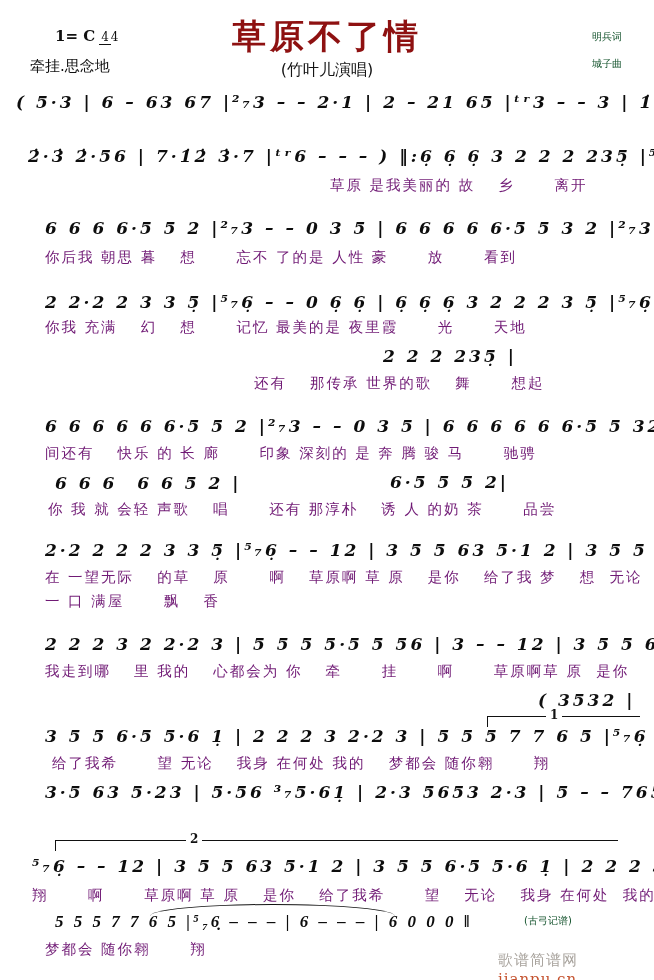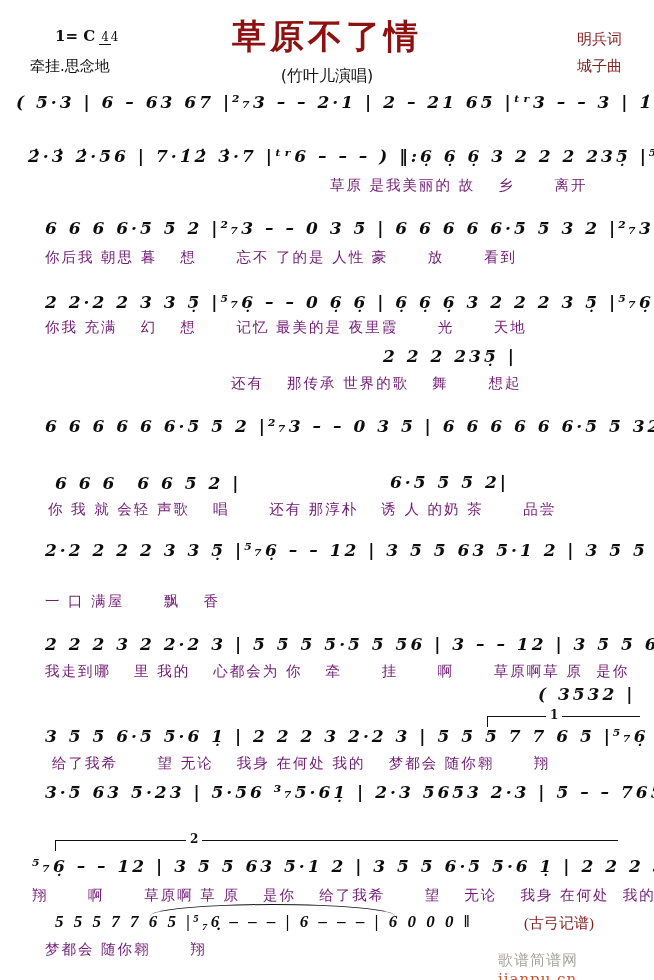--- a/index.html
+++ b/index.html
@@ -6,71 +6,73 @@
   #page{position:relative;width:654px;height:980px;background:#ffffff;overflow:hidden;
         font-family:"DejaVu Sans",sans-serif;color:#111;}
   .abs{position:absolute;}
   .notes{font-family:"DejaVu Serif",serif;font-style:italic;font-weight:bold;
          font-size:17px;letter-spacing:3px;white-space:pre;color:#0d0d0d;}
   .lyr{font-family:"DejaVu Sans",sans-serif;font-size:14.5px;letter-spacing:2px;
        white-space:pre;color:#701a75;}
   .title{font-size:34px;font-weight:bold;color:#8e1111;letter-spacing:4px;
          font-family:"DejaVu Sans",sans-serif;}
   .subtitle{font-size:16px;color:#151515;}
-  .credit{font-size:15px;color:#7f1d1d;font-family:Liberation Serif, serif;}
+  .credit{font-size:10px;color:#14532d;}
   .keybox{font-size:15px;font-weight:bold;color:#111;font-family:"DejaVu Serif",serif;}
   .frac{display:inline-block;vertical-align:middle;text-align:center;font-size:12px;
         font-weight:normal;line-height:1.05;margin-left:4px;}
   .frac .top{border-bottom:1.5px solid #111;padding:0 2px;}
   .mood{font-size:15px;color:#111;}
   .volta{border-top:1.5px solid #111;border-left:1.5px solid #111;height:10px;}
   .volta .vlabel{position:absolute;top:-9px;background:#fff;padding:0 4px;
         font-size:12px;font-weight:bold;font-family:"DejaVu Serif",serif;}
   .slur{border-top:1.5px solid #111;border-radius:50% 50% 0 0/100% 100% 0 0;height:11px;}
   .wm{font-size:15px;letter-spacing:1px;}
   .wm .wm-name{color:#a9a49e;text-align:right;}
   .wm .wm-dom{color:#c4512e;font-family:"DejaVu Serif",serif;}
   .pickup{font-family:"DejaVu Serif",serif;font-style:italic;font-weight:bold;
-          font-size:17px;letter-spacing:3px;white-space:pre;}
+          font-size:17px;letter-spacing:3px;white-space:pre;margin-top:6px;}
 </style>
 </head>
 <body>
 
 <div id="page">
 
   <div class="abs keybox" style="left:55px;top:27px;">
     <span>1= C</span><span class="frac"><span class="top">4</span><span class="bot">4</span></span>
   </div>
   <div class="abs mood" style="left:30px;top:57px;">牵挂.思念地</div>
   <div class="abs title" style="left:0;right:0;top:14px;text-align:center;">草原不了情</div>
-  <div class="abs subtitle" style="left:0;right:0;top:66px;text-align:center;">(竹叶儿演唱)</div>
+  <div class="abs subtitle" style="left:0;right:0;top:60px;text-align:center;">(竹叶儿演唱)</div>
   <div class="abs credit" style="right:32px;top:30px;">明兵词</div>
   <div class="abs credit" style="right:32px;top:57px;">城子曲</div>
 
   <div class="abs notes" style="left:16px;top:92px;">( 5·3 | 6 – 63 67 |²₇3 – – 2·1 | 2 – 21 65 |ᵗʳ3 – – 3 | 1̇·7 6 61̇ |</div>
 
   <div class="abs notes" style="left:28px;top:146px;">2̇·3̇ 2̇·56 | 7·1̇2̇ 3̇·7 |ᵗʳ6 – – – ) ‖:6̣ 6̣ 6̣ 3 2 2 2 235̣ |⁵₇6̣ – – 0 3 5 |</div>
   <div class="abs lyr" style="left:330px;top:176px;">草原 是我美丽的 故　 乡　　 离开</div>
 
   <div class="abs notes" style="left:45px;top:218px;">6 6 6 6·5 5 2 |²₇3 – – 0 3 5 | 6 6 6 6 6·5 5 3 2 |²₇3 – – 0 6 1̣ |</div>
   <div class="abs lyr" style="left:45px;top:248px;">你后我 朝思 暮　 想　　 忘不 了的是 人性 豪　　 放　　 看到</div>
 
   <div class="abs notes" style="left:45px;top:292px;">2 2·2 2 3 3 5̣ |⁵₇6̣ – – 0 6̣ 6̣ | 6̣ 6̣ 6̣ 3 2 2 2 3 5̣ |⁵₇6̣ – – 0 3 5 |</div>
   <div class="abs lyr" style="left:45px;top:318px;">你我 充满　 幻　 想　　 记忆 最美的是 夜里霞　　 光　　 天地</div>
 
   <div class="abs notes" style="left:383px;top:346px;">2 2 2 235̣ |</div>
-  <div class="abs lyr" style="left:231px;top:374px;">还有　 那传承 世界的歌　 舞　　 想起</div>
+  <div class="abs lyr" style="left:254px;top:374px;">还有　 那传承 世界的歌　 舞　　 想起</div>
 
   <div class="abs notes" style="left:45px;top:416px;">6 6 6 6 6 6·5 5 2 |²₇3 – – 0 3 5 | 6 6 6 6 6 6·5 5 32 |²₇3 – – 0 6 1̣ |</div>
+  <div class="abs lyr" style="left:45px;top:444px;">间还有　 快乐 的 长 廊　　 印象 深刻的 是 奔 腾 骏 马　　 驰骋</div>
 
   <div class="abs notes" style="left:55px;top:472px;">6 6 6　6 6 5 2 |</div>
   <div class="abs notes" style="left:390px;top:472px;">6·5 5 5 2|</div>
   <div class="abs lyr" style="left:48px;top:500px;">你 我 就 会轻 声歌　 唱　　 还有 那淳朴　 诱 人 的奶 茶　　 品尝</div>
 
   <div class="abs notes" style="left:45px;top:540px;">2·2 2 2 2 3 3 5̣ |⁵₇6̣ – – 12 | 3 5 5 63 5·1 2 | 3 5 5 6·5 5·6 1̣ |</div>
+  <div class="abs lyr" style="left:45px;top:568px;">在 一望无际　 的草　 原　　 啊　 草原啊 草 原　 是你　 给了我 梦　 想  无论</div>
   <div class="abs lyr" style="left:45px;top:592px;">一 口 满屋　　 飘　 香</div>
 
   <div class="abs notes" style="left:45px;top:634px;">2 2 2 3 2 2·2 3 | 5 5 5 5·5 5 56 | 3 – – 12 | 3 5 5 63 5·1 2 |</div>
   <div class="abs lyr" style="left:45px;top:662px;">我走到哪　 里 我的　 心都会为 你　 牵　　 挂　　 啊　　 草原啊草 原  是你</div>
   <div class="abs pickup" style="left:538px;top:684px;">( 3532 |</div>
 
   <div class="abs volta" style="left:487px;top:716px;width:152px;">
     <span class="vlabel" style="left:58px;">1</span>
   </div>
   <div class="abs notes" style="left:45px;top:726px;">3 5 5 6·5 5·6 1̣ | 2 2 2 3 2·2 3 | 5 5 5 7 7 6 5 |⁵₇6̣ – – – |</div>

